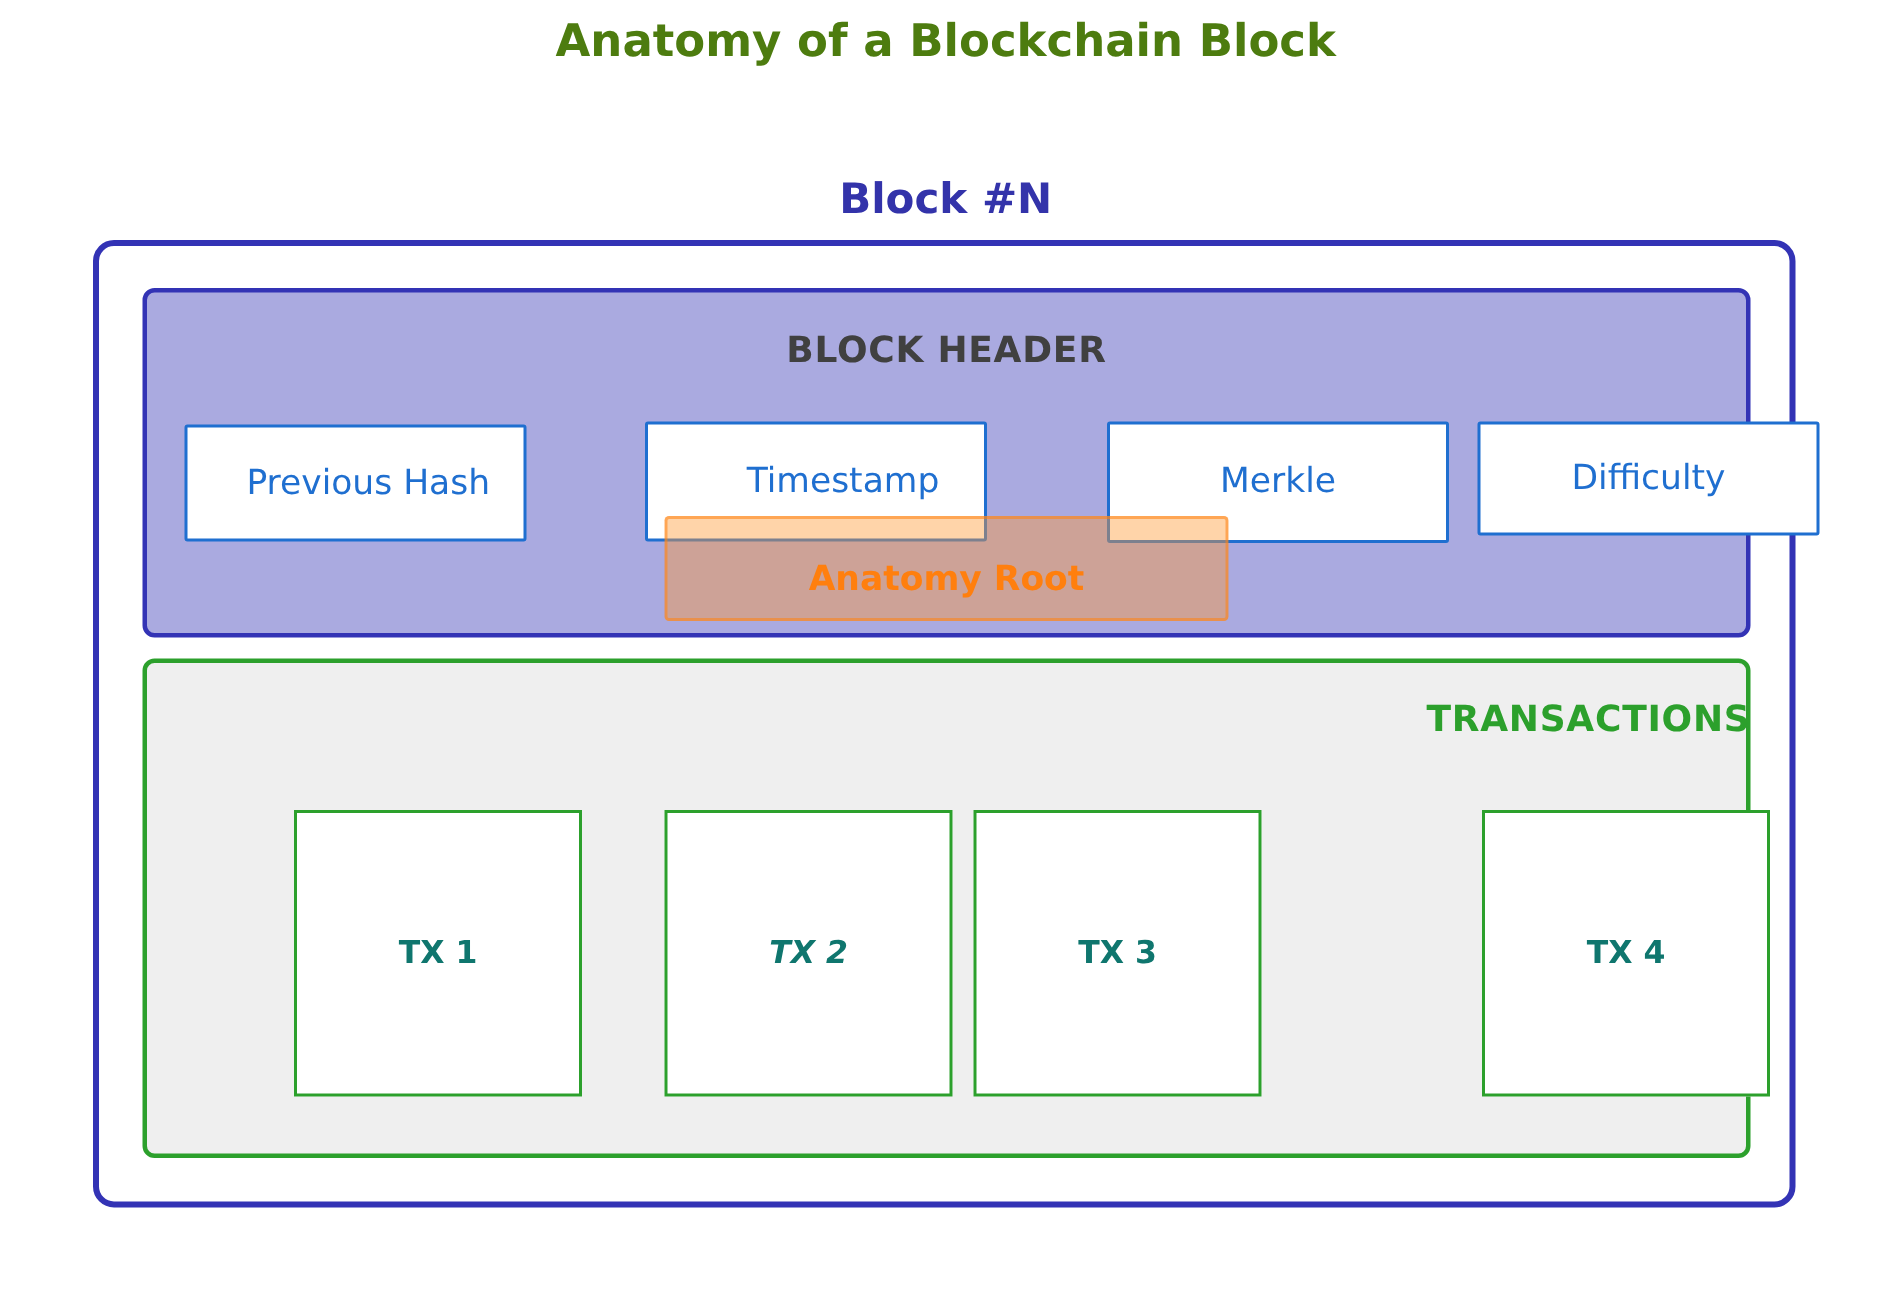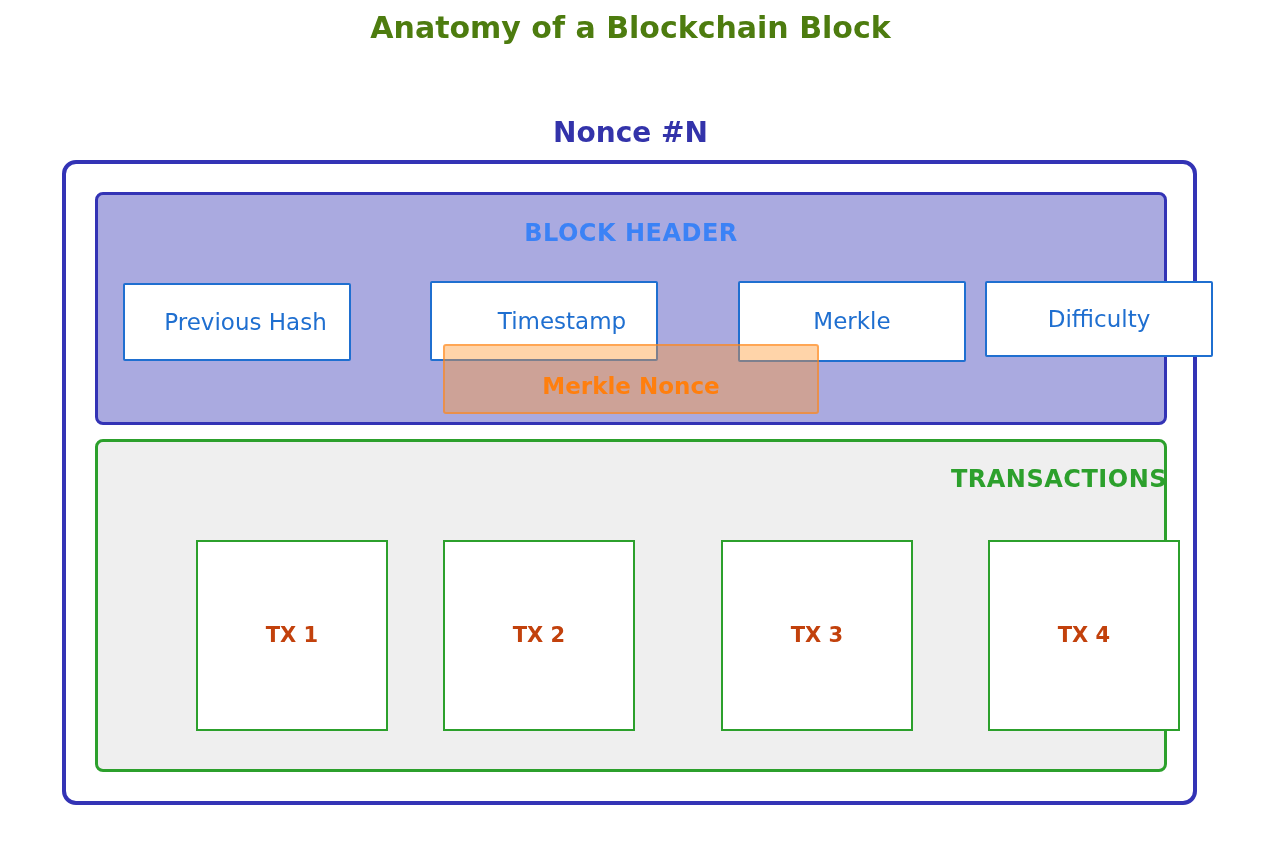--- a/index.html
+++ b/index.html
@@ -66,21 +66,21 @@
     background: #aaaae0;
   }
   #block-header-title {
     position: absolute;
     left: 95px;
     top: 219px;
     width: 1072px;
     text-align: center;
     font-size: 24px;
     font-weight: bold;
-    color: #3b82f6;
+    color: #404040;
     letter-spacing: 0.5px;
   }
 
   
   .header-field {
     position: absolute;
     box-sizing: border-box;
     border: 2px solid #1f6fd0;
     background: #ffffff;
     border-radius: 2px;
@@ -155,55 +155,55 @@
     top: 540px;
     width: 192px;
     height: 191px;
     display: flex;
     align-items: center;
     justify-content: center;
   }
   .tx-label {
     font-size: 21px;
     font-weight: bold;
-    color: #c2410c;
+    color: #0f766e;
     line-height: 1;
   }
   #tx-box-0 { left: 196px; }
-  #tx-box-1 { left: 443px; }
-  #tx-box-2 { left: 721px; }
+  #tx-box-1 { left: 443px; font-style: italic; }
+  #tx-box-2 { left: 649px; }
   #tx-box-3 { left: 988px; align-items: center; }
 </style>
 </head>
 <body>
 
 <div id="chart-title">Anatomy of a Blockchain Block</div>
 
-<div id="block-label">Nonce #N</div>
+<div id="block-label">Block #N</div>
 
 <div id="block-outer"></div>
 
 <div id="block-header-panel"></div>
 <div id="block-header-title">BLOCK HEADER</div>
 
 <div class="header-field" id="field-previous-hash">
   <span class="header-field-label">Previous Hash</span>
 </div>
 <div class="header-field" id="field-timestamp">
   <span class="header-field-label">Timestamp</span>
 </div>
 <div class="header-field" id="field-nonce">
   <span class="header-field-label">Merkle</span>
 </div>
 <div class="header-field" id="field-difficulty">
   <span class="header-field-label">Difficulty</span>
 </div>
 
 <div id="merkle-root-box">
-  <span id="merkle-root-label">Merkle Nonce</span>
+  <span id="merkle-root-label">Anatomy Root</span>
 </div>
 
 <div id="transactions-panel"></div>
 <div id="transactions-title">TRANSACTIONS</div>
 
 <div class="tx-box" id="tx-box-0">
   <span class="tx-label">TX 1</span>
 </div>
 <div class="tx-box" id="tx-box-1">
   <span class="tx-label">TX 2</span>

